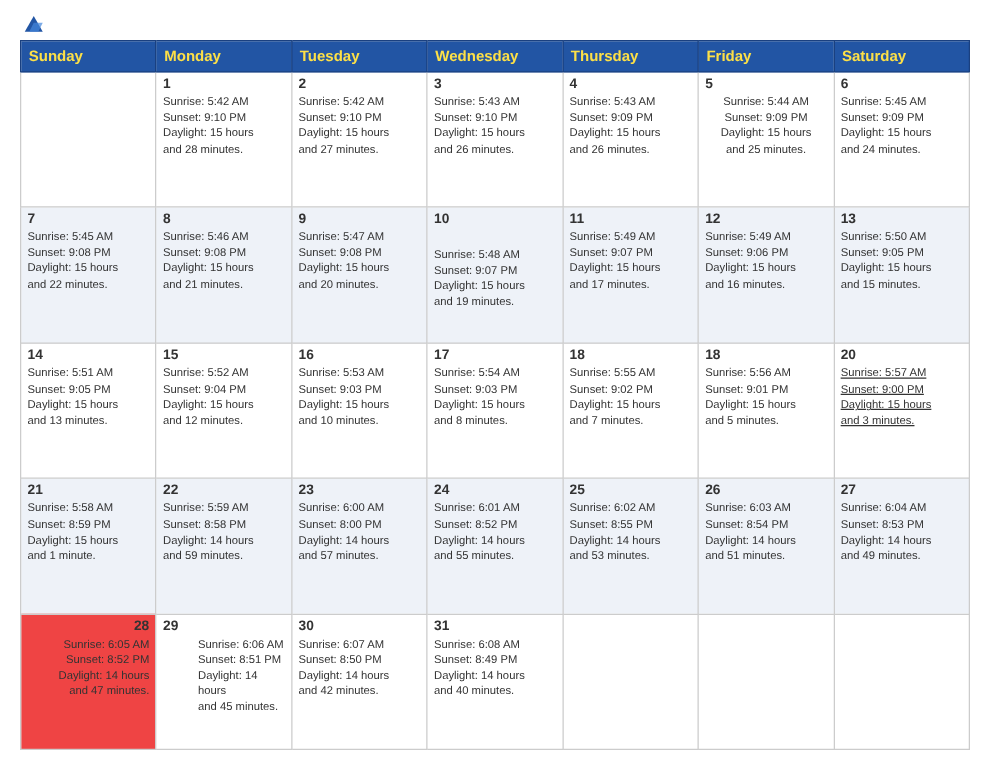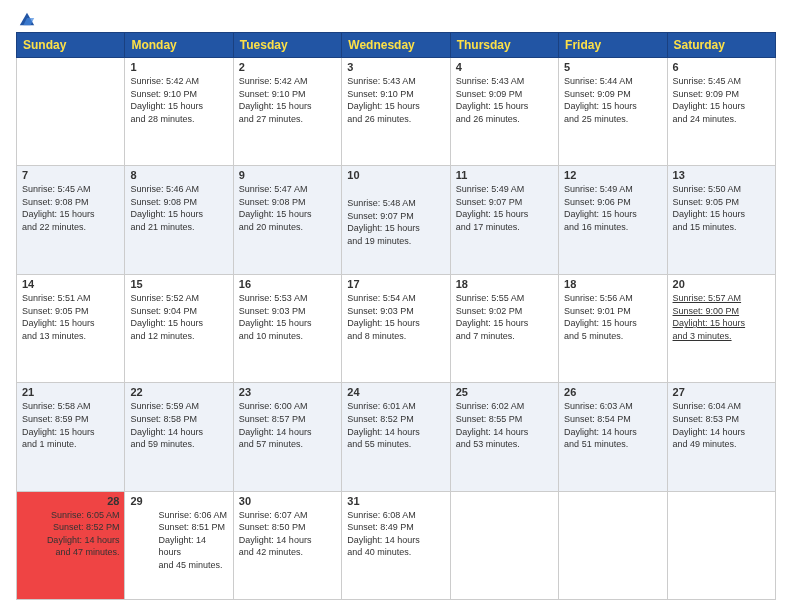--- a/index.html
+++ b/index.html
@@ -169,21 +169,21 @@
           </td>
           <td style="background-color: rgb(255, 255, 255);">
             <span class="day-number">4</span>
             <div class="day-info" style="white-space: pre-line;">Sunrise: 5:43 AM
 Sunset: 9:09 PM
 Daylight: 15 hours
 and 26 minutes.</div>
           </td>
           <td style="background-color: rgb(255, 255, 255);">
             <span class="day-number">5</span>
-            <div class="day-info" style="white-space: pre-line;">Sunrise: 5:44 AM
+            <div class="day-info" style="white-space: pre-line; text-align: center;">Sunrise: 5:44 AM
 Sunset: 9:09 PM
 Daylight: 15 hours
 and 25 minutes.</div>
           </td>
           <td style="background-color: rgb(255, 255, 255);">
             <span class="day-number">6</span>
             <div class="day-info" style="white-space: pre-line;">Sunrise: 5:45 AM
 Sunset: 9:09 PM
 Daylight: 15 hours
 and 24 minutes.</div>
@@ -302,21 +302,21 @@
           <td style="background-color: rgb(238, 242, 248);">
             <span class="day-number">22</span>
             <div class="day-info" style="white-space: pre-line;">Sunrise: 5:59 AM
 Sunset: 8:58 PM
 Daylight: 14 hours
 and 59 minutes.</div>
           </td>
           <td style="background-color: rgb(238, 242, 248);">
             <span class="day-number">23</span>
             <div class="day-info" style="white-space: pre-line;">Sunrise: 6:00 AM
-Sunset: 8:57 PM
+Sunset: 8:00 PM
 Daylight: 14 hours
 and 57 minutes.</div>
           </td>
           <td style="background-color: rgb(238, 242, 248);">
             <span class="day-number">24</span>
             <div class="day-info" style="white-space: pre-line;">Sunrise: 6:01 AM
 Sunset: 8:52 PM
 Daylight: 14 hours
 and 55 minutes.</div>
           </td>

